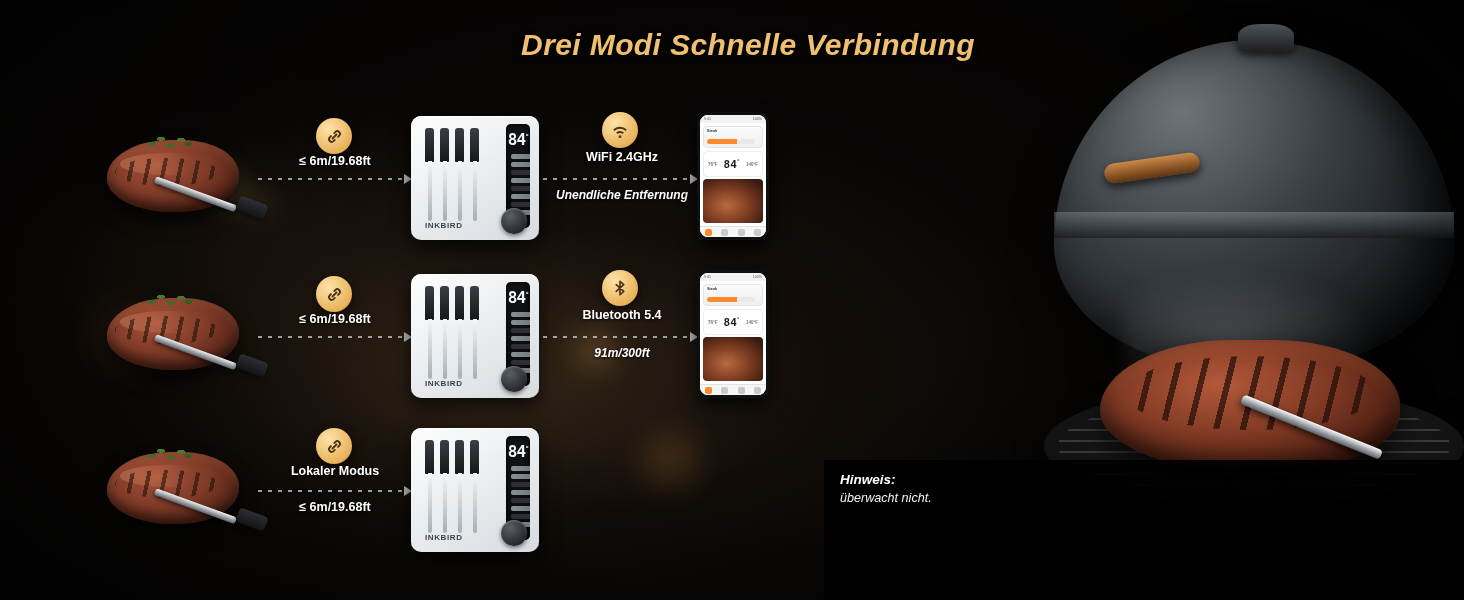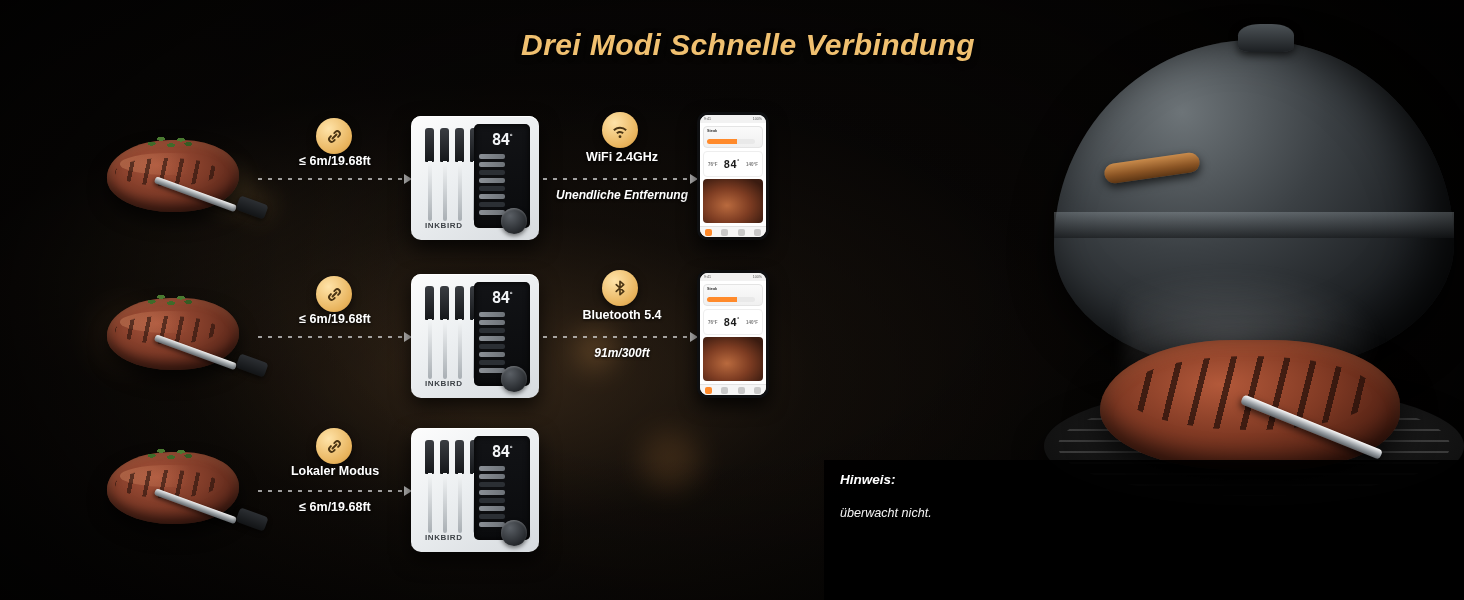--- a/index.html
+++ b/index.html
@@ -132,21 +132,21 @@
     position: absolute; top: 0; left: 0; width: 9px; height: 34px;
     background: linear-gradient(180deg,#3a3d42,#15171a);
     border-radius: 3px 3px 1px 1px;
   }
   .pr-stick {
     position: absolute; top: 33px; left: 2.5px; width: 4px; height: 60px;
     background: linear-gradient(180deg,#f4f6f7,#a9afb4);
     border-radius: 0 0 2px 2px;
   }
   .dev-screen {
-    position: absolute; right: 9px; top: 8px; width: 56px; height: 104px;
+    position: absolute; right: 9px; top: 8px; width: 24px; height: 104px;
     background: linear-gradient(180deg,#121316,#0a0b0d);
     border-radius: 5px;
     box-shadow: inset 0 0 6px rgba(0,0,0,.9);
     overflow: hidden;
   }
   .dev-temp {
     position: absolute; top: 6px; left: 0; width: 100%;
     text-align: center; color: #f2f4f6; font-size: 16px; font-weight: bold;
     font-family: "DejaVu Sans Mono", monospace; letter-spacing: -1px;
   }
@@ -274,21 +274,21 @@
   }
 
   
   .note {
     position: absolute; left: 824px; top: 460px; width: 640px; height: 140px;
     background: rgba(0,0,0,.92);
     padding: 12px 16px;
     color: #fff;
   }
   .note h4 {
-    font-size: 13.5px; font-style: italic; font-weight: bold; margin-bottom: 18px;
+    font-size: 13.5px; font-style: italic; font-weight: bold; margin-bottom: 3px;
   }
   .note p {
     font-size: 12.6px; font-style: italic; line-height: 1.28; color: #f4f4f4;
   }
 </style>
 </head>
 <body>
 
 <div id="stage">
 

